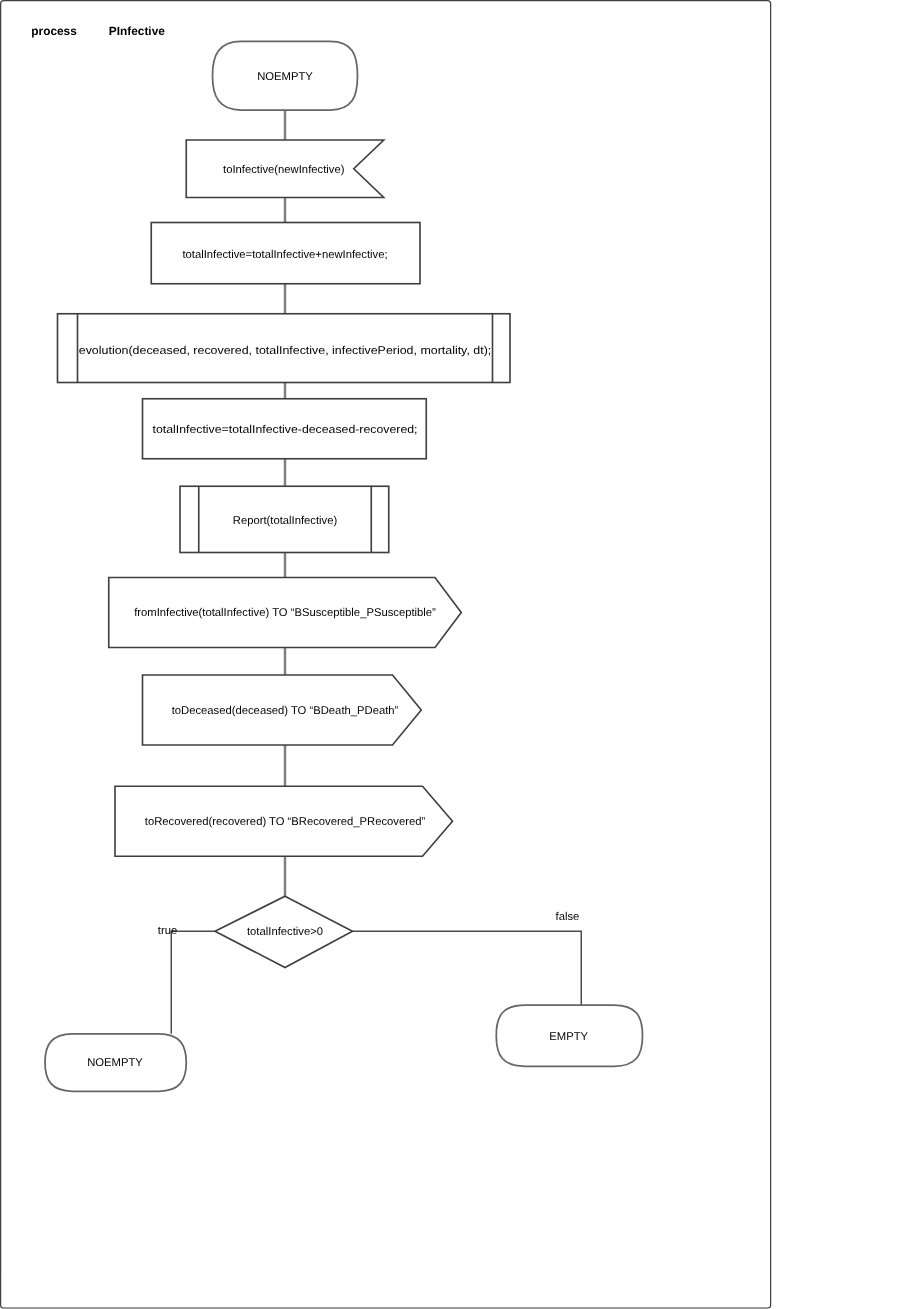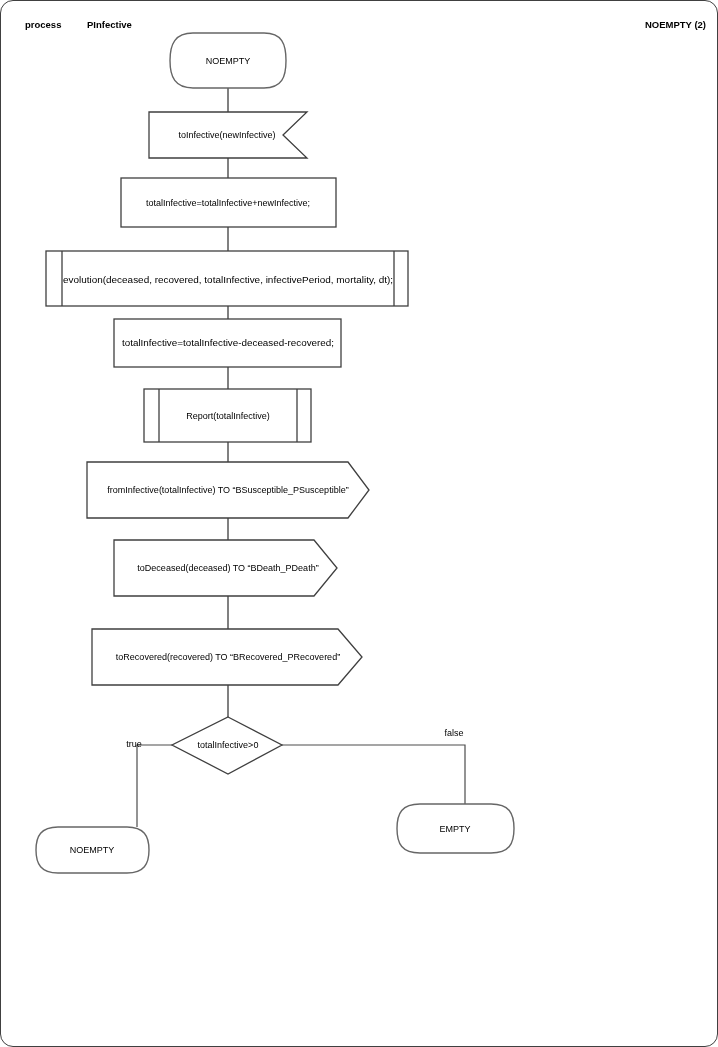--- a/index.html
+++ b/index.html
@@ -2,25 +2,25 @@
 <html><head>
 <meta charset="utf-8">
 <style>
   html, body {
     margin: 0;
     padding: 0;
     background: #ffffff;
   }
   .page {
     position: relative;
-    width: 718px;
+    width: 617px;
     height: 1047px;
     box-sizing: border-box;
     border: 1px solid #404040;
-    border-radius: 13px;
+    border-radius: 3px;
     background: #ffffff;
     font-family: "Liberation Sans", "DejaVu Sans", sans-serif;
     overflow: hidden;
   }
   svg { display: block; width: 718px; height: 1045px; }
   text {
     font-family: "Liberation Sans", "DejaVu Sans", sans-serif;
     font-size: 9px;
     fill: #000000;
   }

